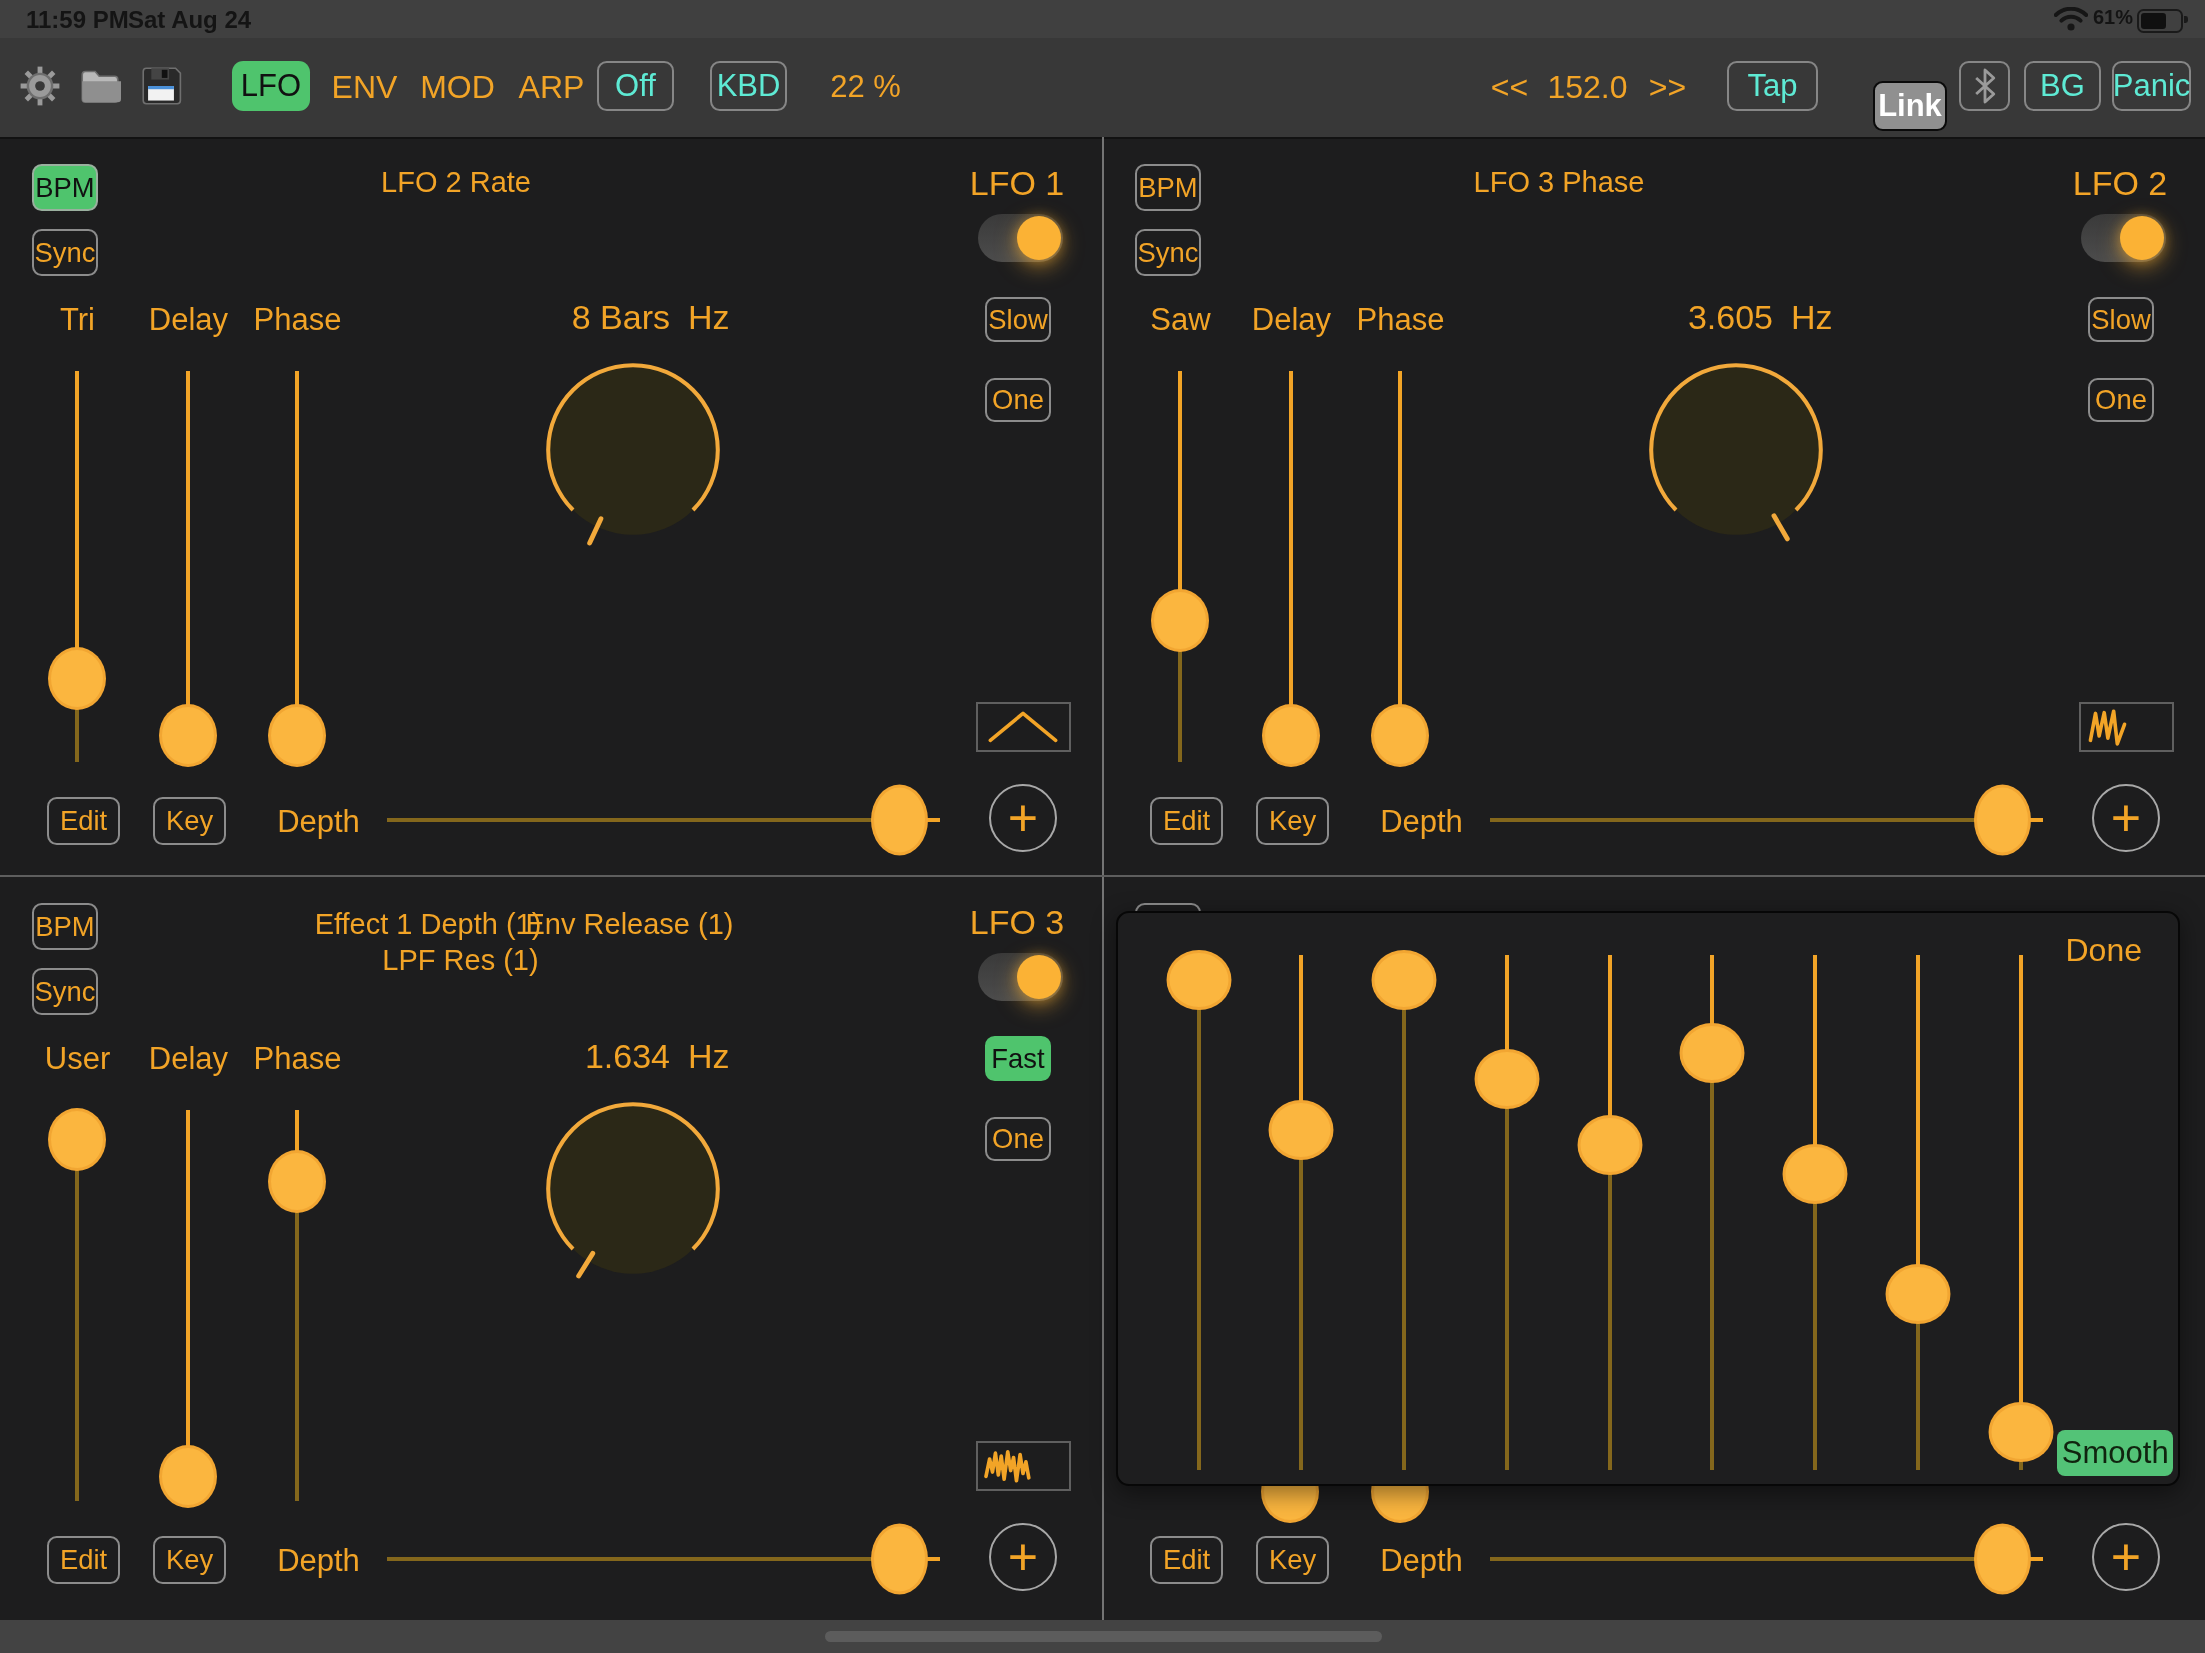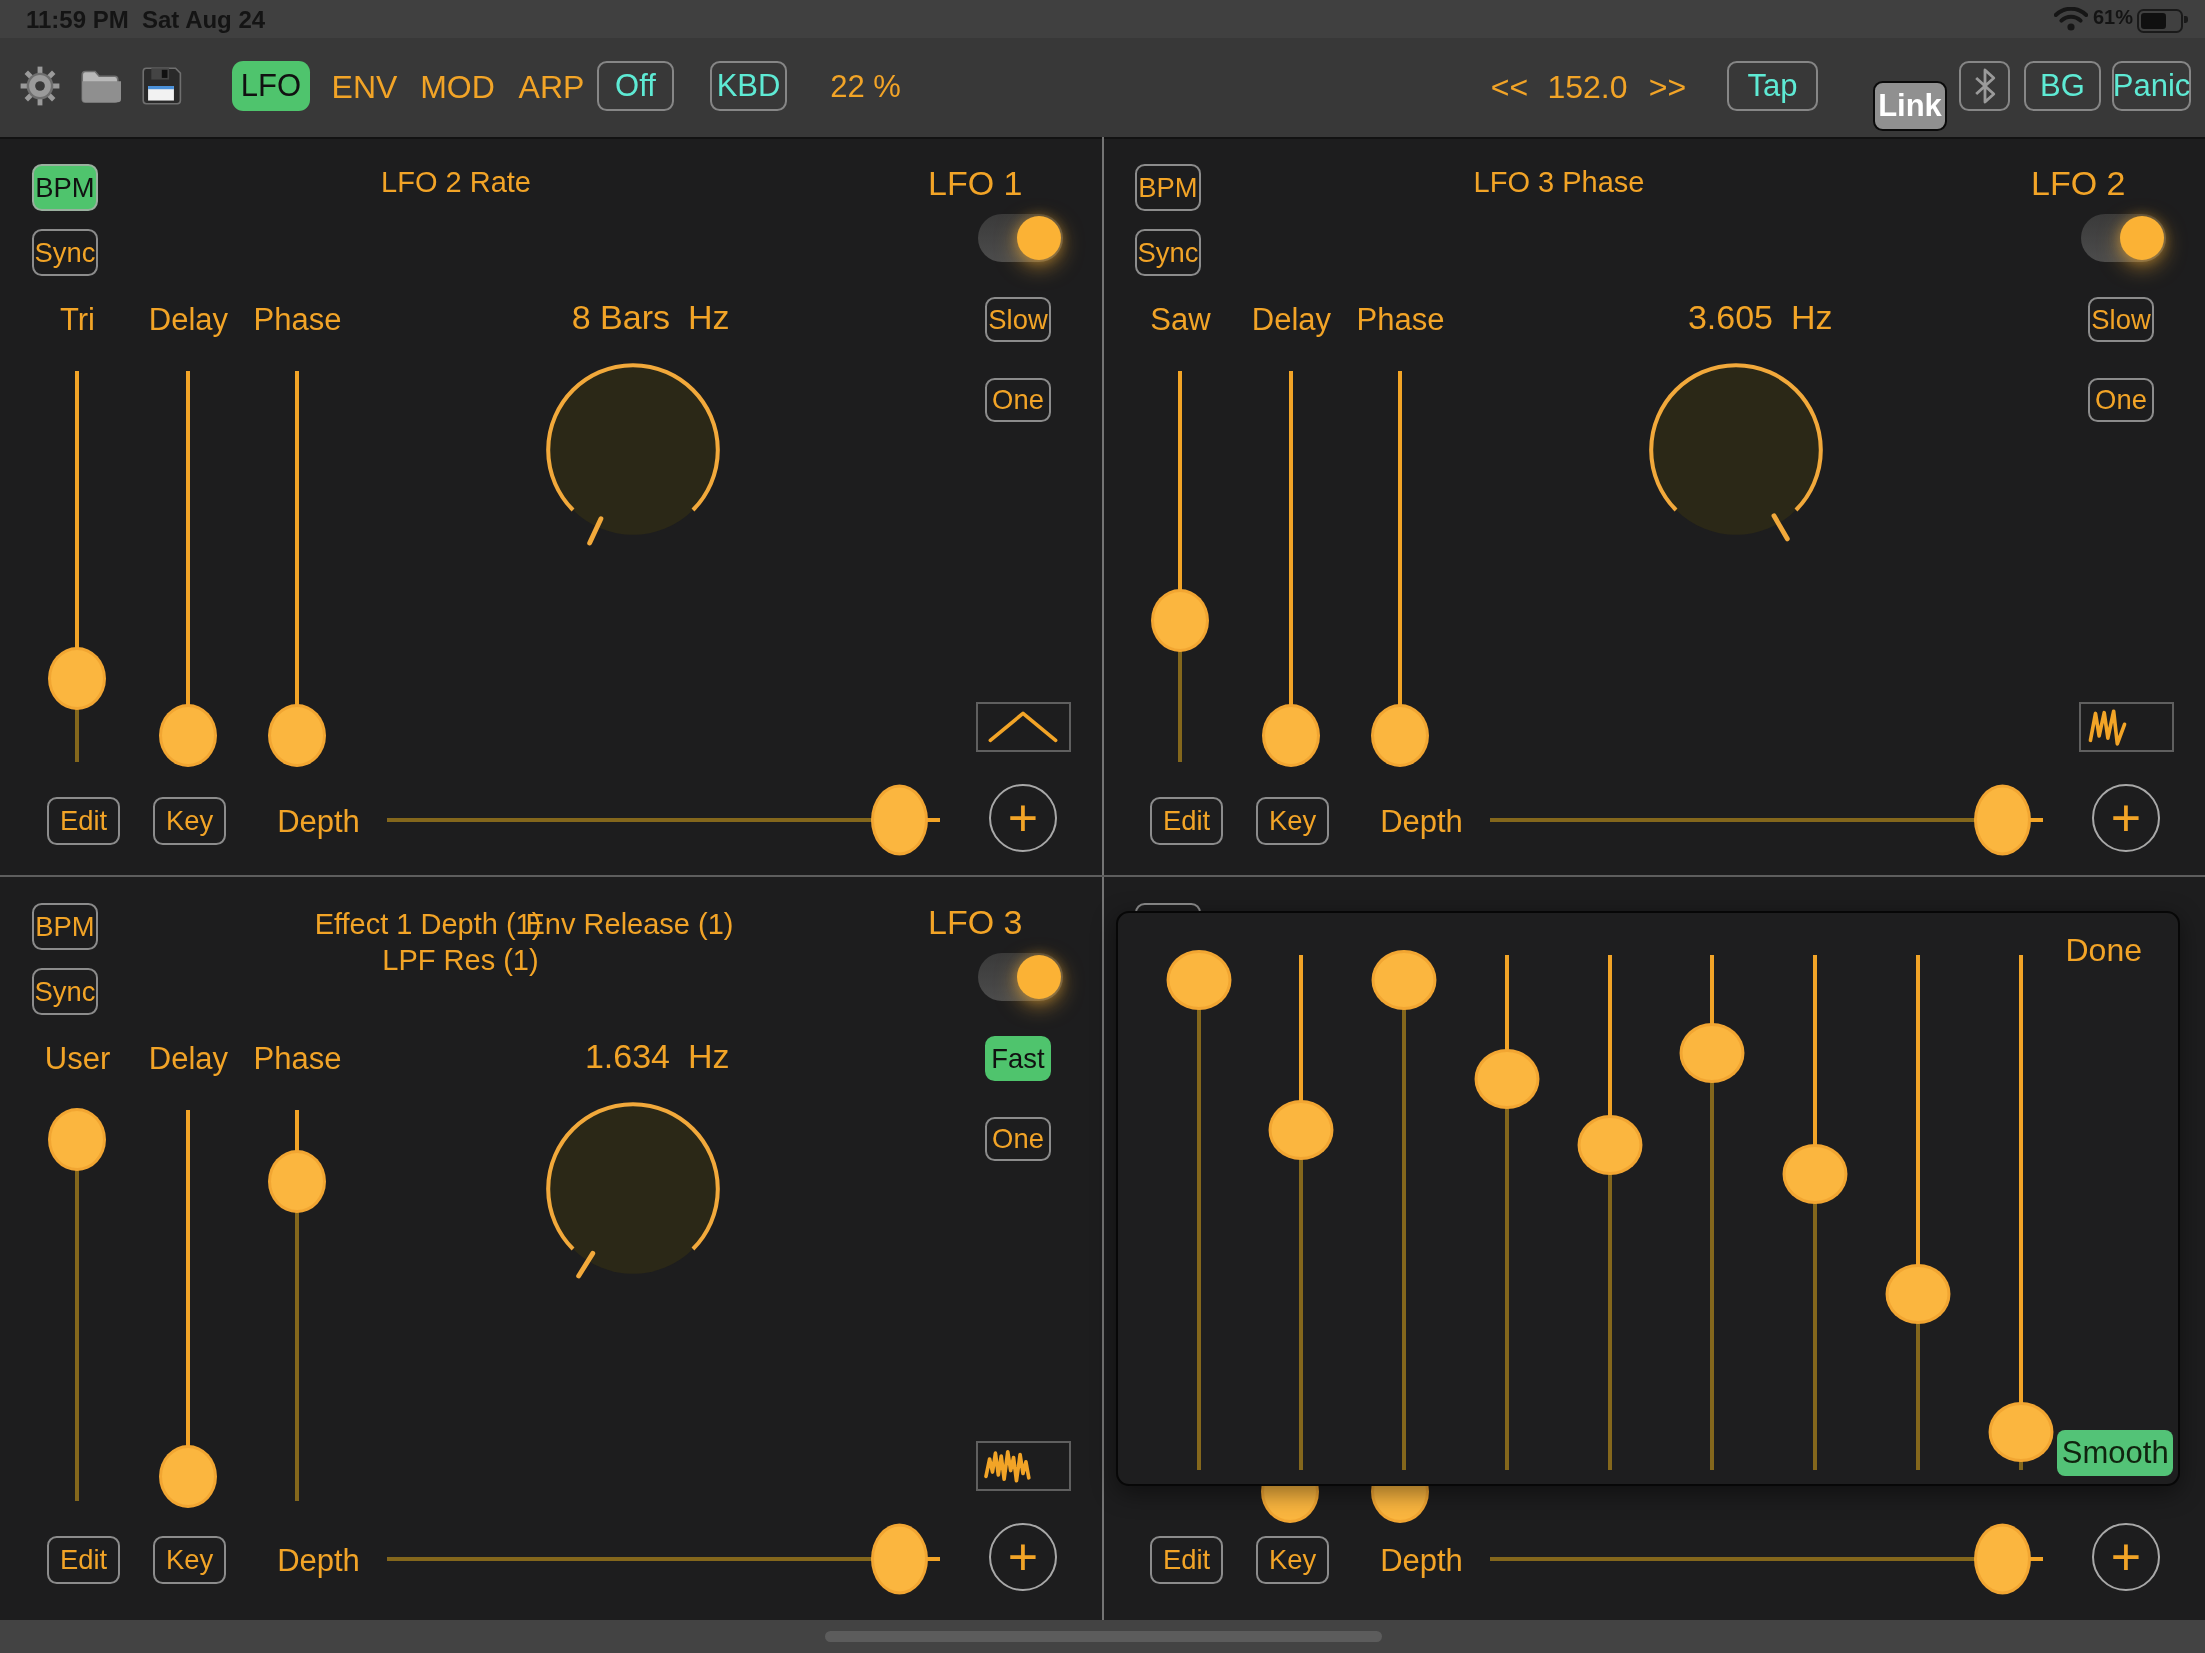--- a/index.html
+++ b/index.html
@@ -1,21 +1,21 @@
 <!DOCTYPE html>
 <html style="font-size:13px"><head>
 <meta charset="utf-8">
 <style>
   html,body{margin:0;padding:0;background:#000;}
   #app{position:relative;width:2205px;height:1653px;background:#1D1D1E;overflow:hidden;
        font-family:"Liberation Sans",sans-serif;padding-left:36px;-webkit-font-smoothing:antialiased;}
   
   .statusbar{position:absolute;left:0;top:0;width:2205px;height:38px;background:#404040;color:#141414;}
   .sb-time{position:absolute;left:26px;top:5.7px;font-size:24px;font-weight:700;}
-  .sb-date{position:absolute;left:142px;top:5.7px;font-size:24px;font-weight:700;}
+  .sb-date{position:absolute;left:128px;top:5.7px;font-size:24px;font-weight:700;}
   .sb-batt-txt{position:absolute;left:2093px;top:5.7px;font-size:20px;font-weight:700;}
   .sb-wifi{position:absolute;left:2054px;top:7.3px;}
   .battery{position:absolute;left:2137px;top:9px;width:42px;height:20px;border:2.4px solid #1a1a1a;border-radius:6.5px;}
   .battery .fill{position:absolute;left:1.6px;top:1.6px;bottom:1.6px;width:61%;background:#101010;border-radius:3.2px;}
   .battery .nub{position:absolute;right:-6.5px;top:4.8px;width:3.2px;height:7.3px;background:#1a1a1a;border-radius:0 2.4px 2.4px 0;}
   
   .toolbar{position:absolute;left:0;top:38px;width:2205px;height:99px;background:#383838;border-bottom:2.4px solid #121212;}
   .tb-ico{position:absolute;top:27.4px;width:42px;height:42px;}
   .tbtn{position:absolute;top:23.4px;height:50px;border:2.4px solid #868686;border-radius:9.7px;
         color:#5eead4;font-size:31px;display:flex;align-items:center;justify-content:center;
@@ -27,21 +27,21 @@
   .vdiv{position:absolute;left:1102px;top:137px;width:1.6px;height:1483px;background:#747474;}
   .hdiv{position:absolute;left:0;top:875px;width:2205px;height:1.6px;background:#5e5e5e;}
   .bottomstrip{position:absolute;left:0;top:1620px;width:2205px;height:33px;background:#434343;}
   .homebar{position:absolute;left:825px;top:1631px;width:557px;height:11.3px;border-radius:5.7px;background:#5C5C5C;}
   
   .panel{position:absolute;width:1103px;height:739px;}
   .pbtn{position:absolute;border:2px solid #8C8C8C;border-radius:9.7px;color:#F2A427;font-size:27.4px;
         display:flex;align-items:center;justify-content:center;background:transparent;box-sizing:border-box;}
   .green{background:#4FC46D;color:#111;border-color:#9ab09f;}
   .ptitle{position:absolute;color:#F2A427;font-size:29px;text-align:center;}
-  .pname{position:absolute;color:#F2A427;font-size:34px;text-align:left;}
+  .pname{position:absolute;color:#F2A427;font-size:34px;text-align:center;}
   .plabel{position:absolute;color:#F2A427;font-size:31px;text-align:center;}
   .pvalue{position:absolute;color:#F2A427;font-size:34px;}
   .toggle{position:absolute;width:85px;height:48px;border-radius:24px;background:linear-gradient(#3a3a3a,#4c4c4c);}
   .toggle .tknob{position:absolute;left:39px;top:2.4px;width:44px;height:44px;border-radius:50%;
         background:#FBB235;box-shadow:0 6.5px 21px rgba(251,178,53,.55),0 0 11.3px rgba(251,178,53,.35);}
   .vslider{position:absolute;width:58px;}
   .vslider .track{position:absolute;left:50%;top:0;bottom:0;width:4px;transform:translateX(-50%);}
   .vslider .handle{position:absolute;left:50%;transform:translateX(-50%);width:58px;height:63px;border-radius:50%;
         background:#FBB63F;border:3.2px solid rgba(240,163,48,.85);box-sizing:border-box;}
   .hslider{position:absolute;height:71px;}

